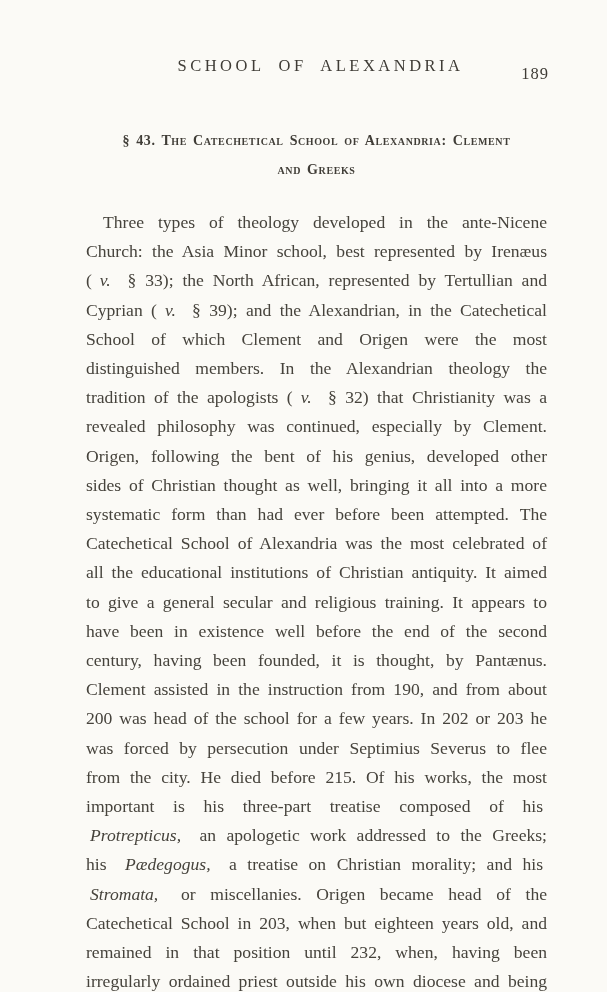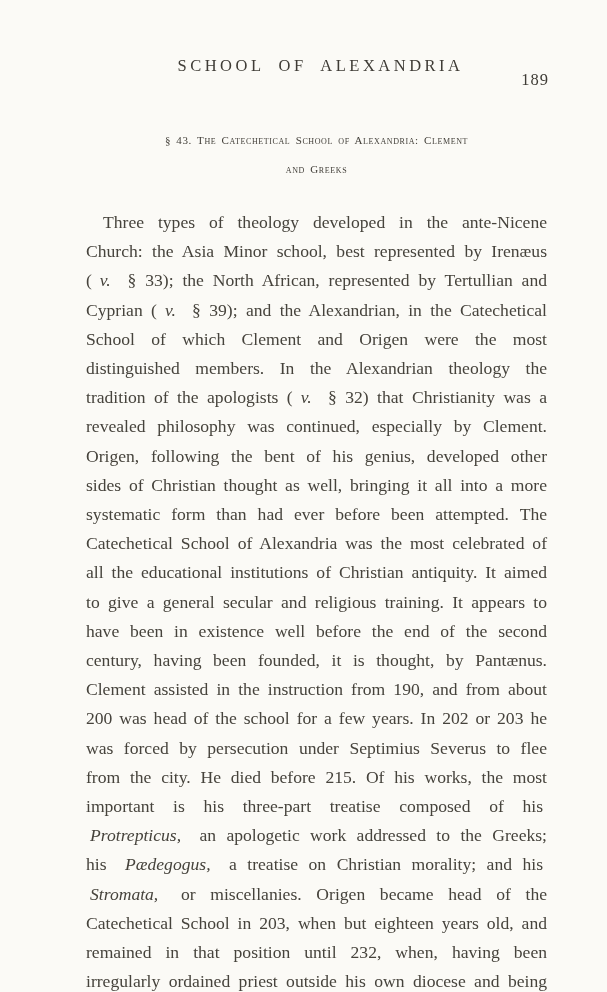--- a/index.html
+++ b/index.html
@@ -34,32 +34,32 @@
   .running-title {
     font-size: 16.5px;
     letter-spacing: 3.5px;
     word-spacing: 7px;
     color: #3f3c36;
   }
 
   .page-number {
     position: absolute;
     right: 2px;
-    top: 10px;
+    top: 4px;
     font-size: 16.5px;
     letter-spacing: 1px;
     color: #3f3c36;
   }
 
   .section-heading {
     margin-top: 50px;
     text-align: center;
-    font-weight: normal;
+    font-weight: bold;
     font-variant: small-caps;
-    font-size: 11px;
+    font-size: 14px;
     letter-spacing: 0.6px;
     word-spacing: 2px;
     line-height: 25px;
     color: #403d37;
   }
 
   .body-text {
     margin-top: 26px;
     font-size: 17.6px;
     line-height: 29.2px;

